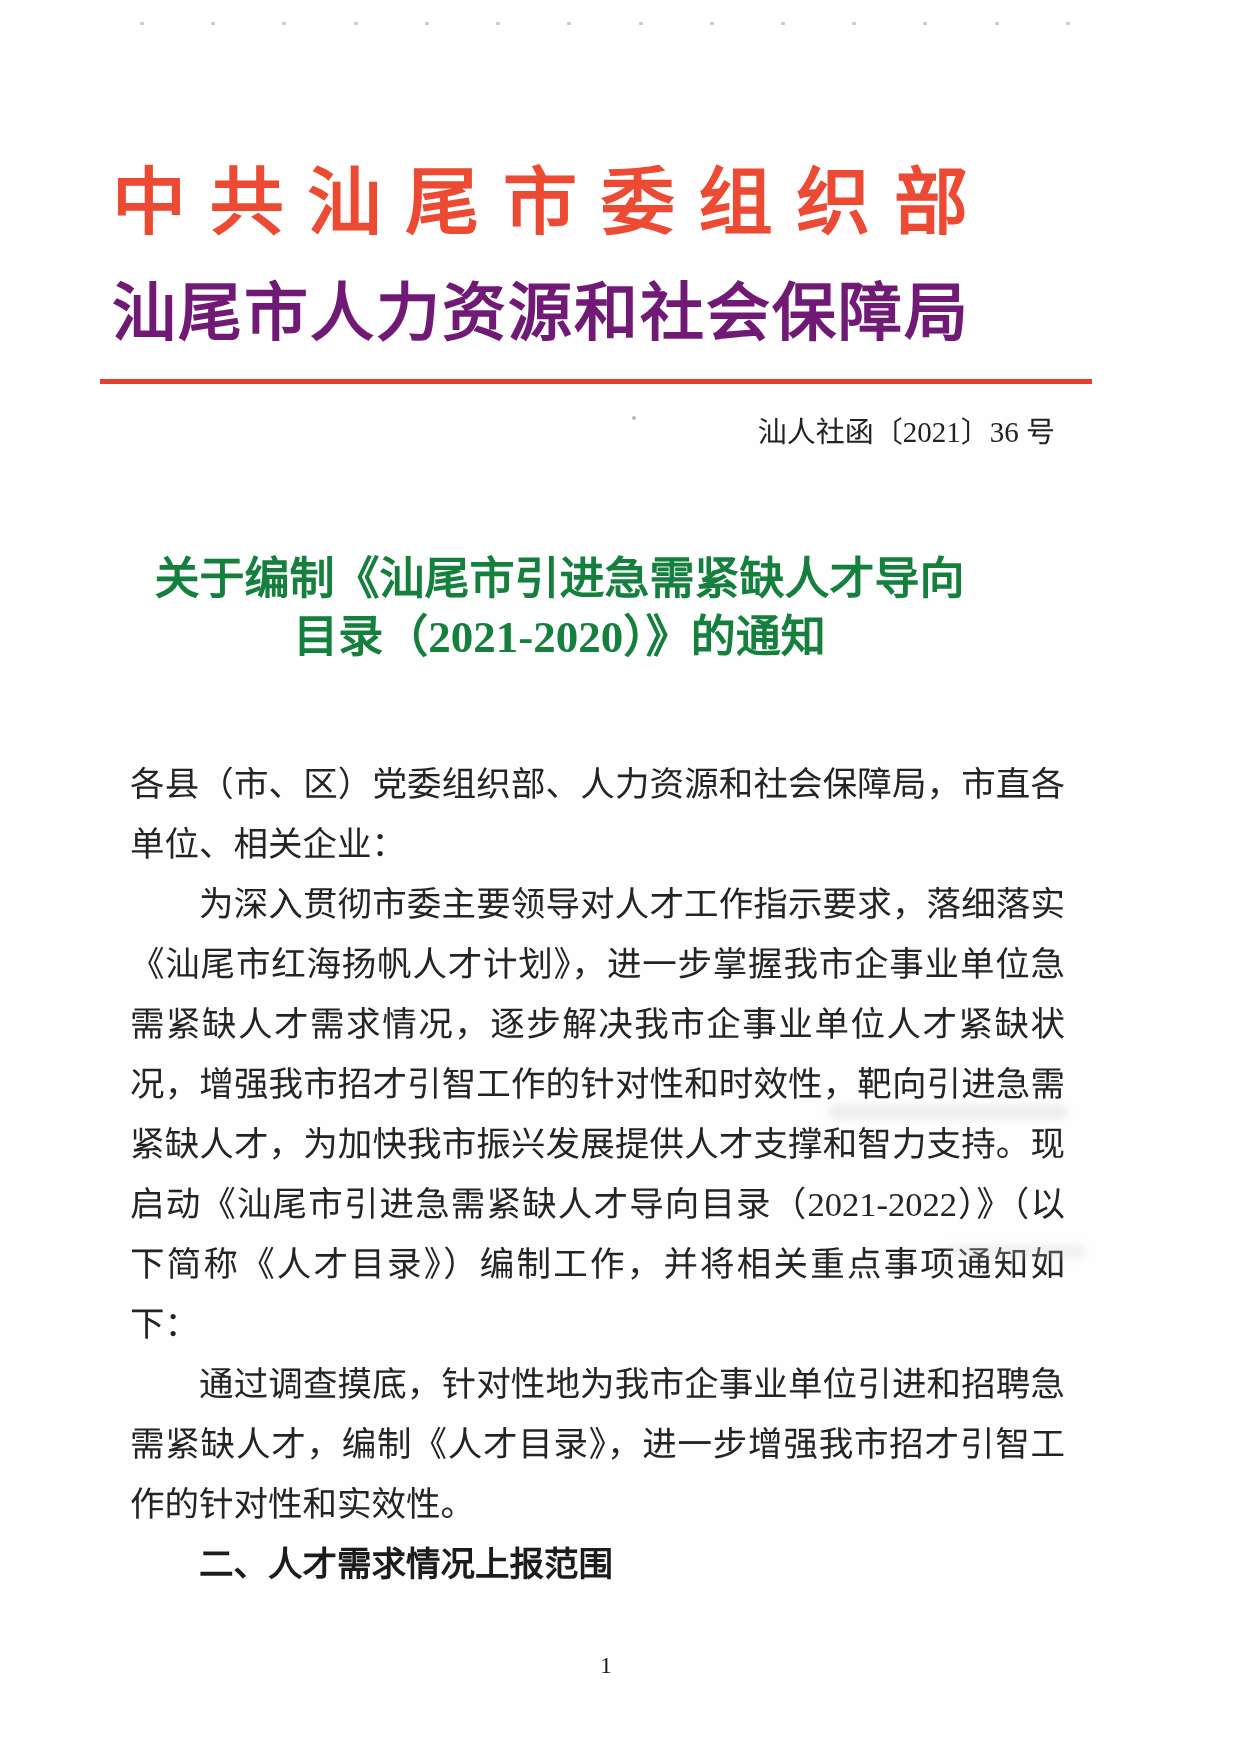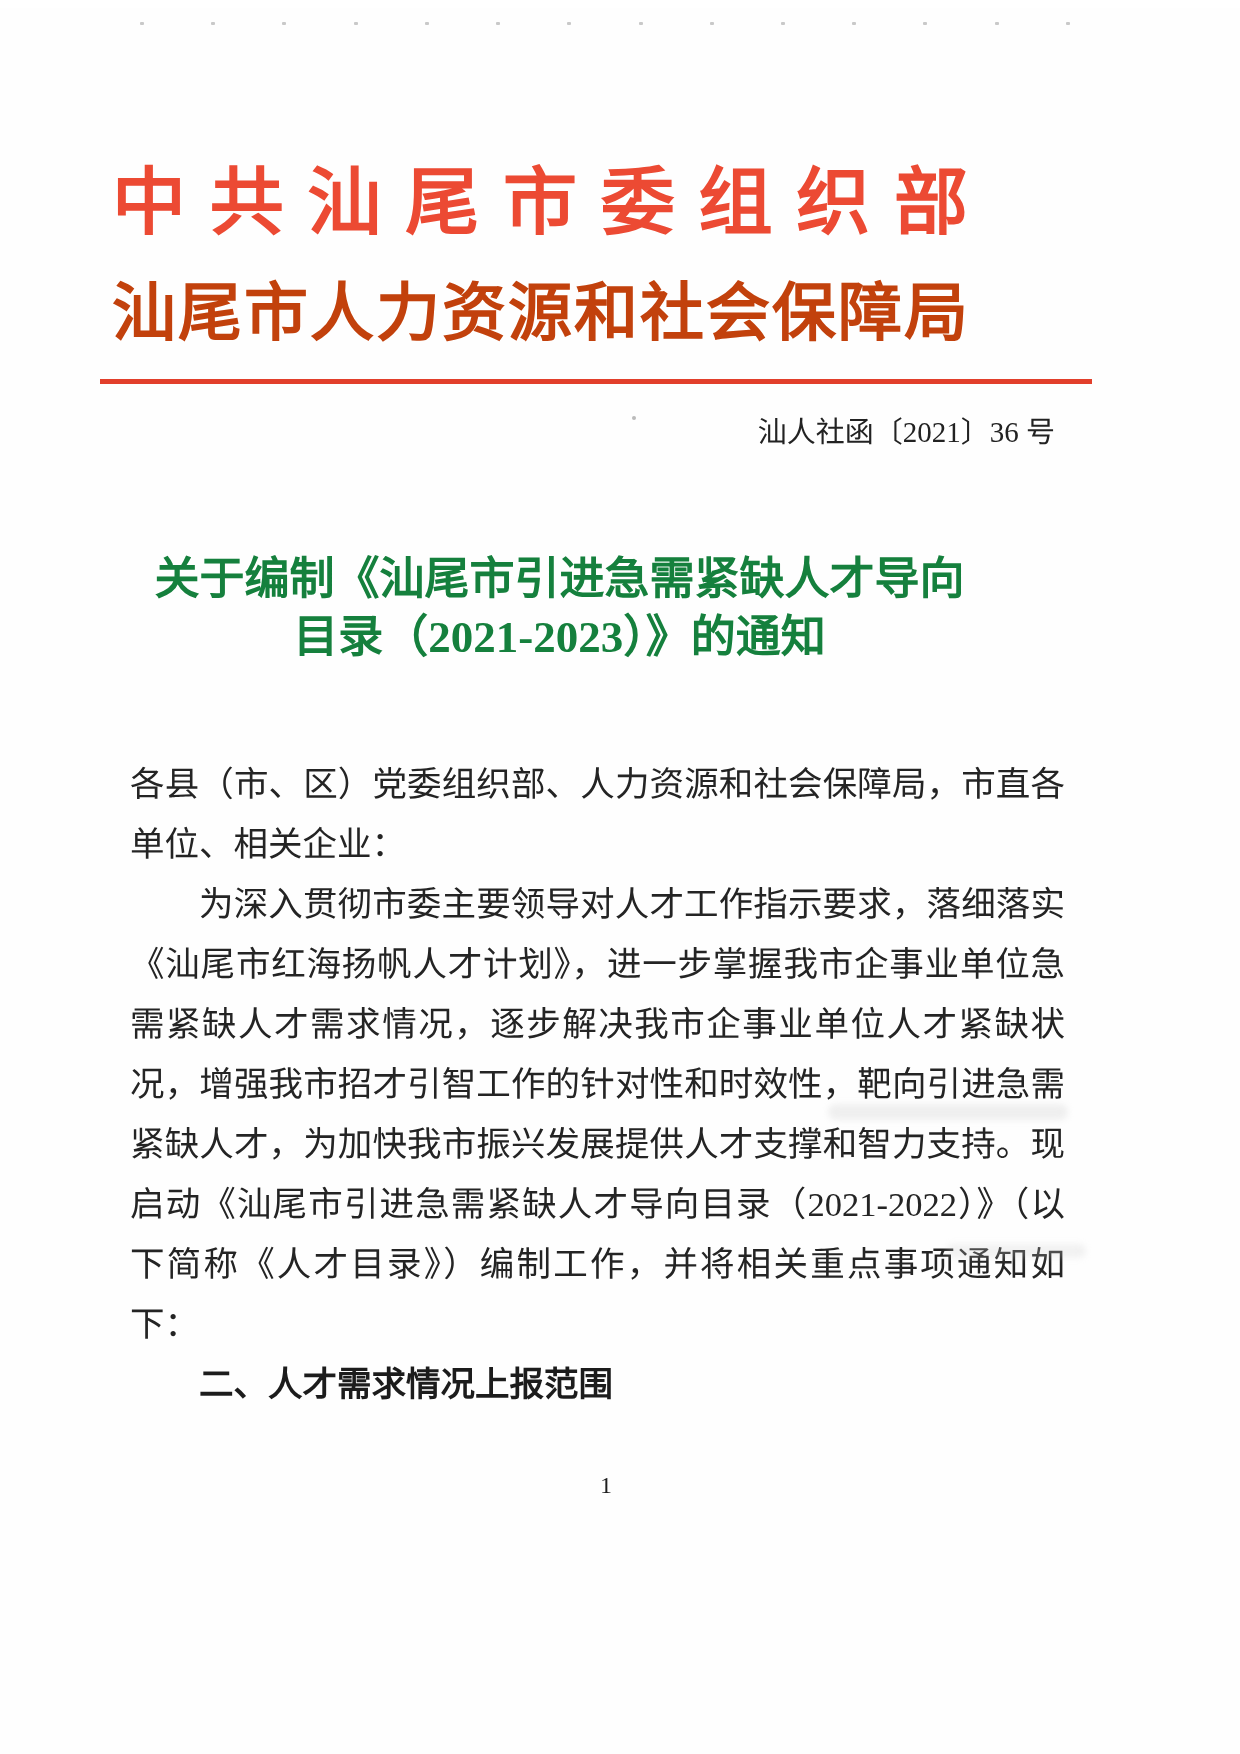--- a/index.html
+++ b/index.html
@@ -81,21 +81,21 @@
     color: #ec4a33;
     text-align: justify;
     text-align-last: justify;
     letter-spacing: 0;
   }
   .lh-line2 {
     margin-top: 42px;
     font-size: 64px;
     line-height: 1;
     font-weight: bold;
-    color: #c2410c;
+    color: #701a75;
     text-align: justify;
     text-align-last: justify;
   }
   .red-rule {
     margin-top: 33px;
     margin-left: 100px;
     width: 992px;
     height: 5px;
     background: #e23f2b;
   }
@@ -186,26 +186,27 @@
     <div class="lh-line1">中共汕尾市委组织部</div>
     <div class="lh-line2">汕尾市人力资源和社会保障局</div>
   </header>
 
   <div class="red-rule"></div>
 
   <div class="doc-number">汕人社函〔2021〕36 号</div>
 
   <h1 class="doc-title">
     <span>关于编制《汕尾市引进急需紧缺人才导向</span>
-    <span>目录（2021-2023）》的通知</span>
+    <span>目录（2021-2020）》的通知</span>
   </h1>
 
   <main class="doc-body">
     <p class="salutation">各县（市、区）党委组织部、人力资源和社会保障局，市直各单位、相关企业：</p>
     <p class="indent">为深入贯彻市委主要领导对人才工作指示要求，落细落实《汕尾市红海扬帆人才计划》，进一步掌握我市企事业单位急需紧缺人才需求情况，逐步解决我市企事业单位人才紧缺状况，增强我市招才引智工作的针对性和时效性，靶向引进急需紧缺人才，为加快我市振兴发展提供人才支撑和智力支持。现启动《汕尾市引进急需紧缺人才导向目录（2021-2022）》（以下简称《人才目录》）编制工作，并将相关重点事项通知如下：</p>
+    <p class="indent">通过调查摸底，针对性地为我市企事业单位引进和招聘急需紧缺人才，编制《人才目录》，进一步增强我市招才引智工作的针对性和实效性。</p>
     <p class="heading">二、人才需求情况上报范围</p>
   </main>
 
   <footer class="page-footer">
     <span>1</span>
   </footer>
 
 </div>
 
 </body></html>

